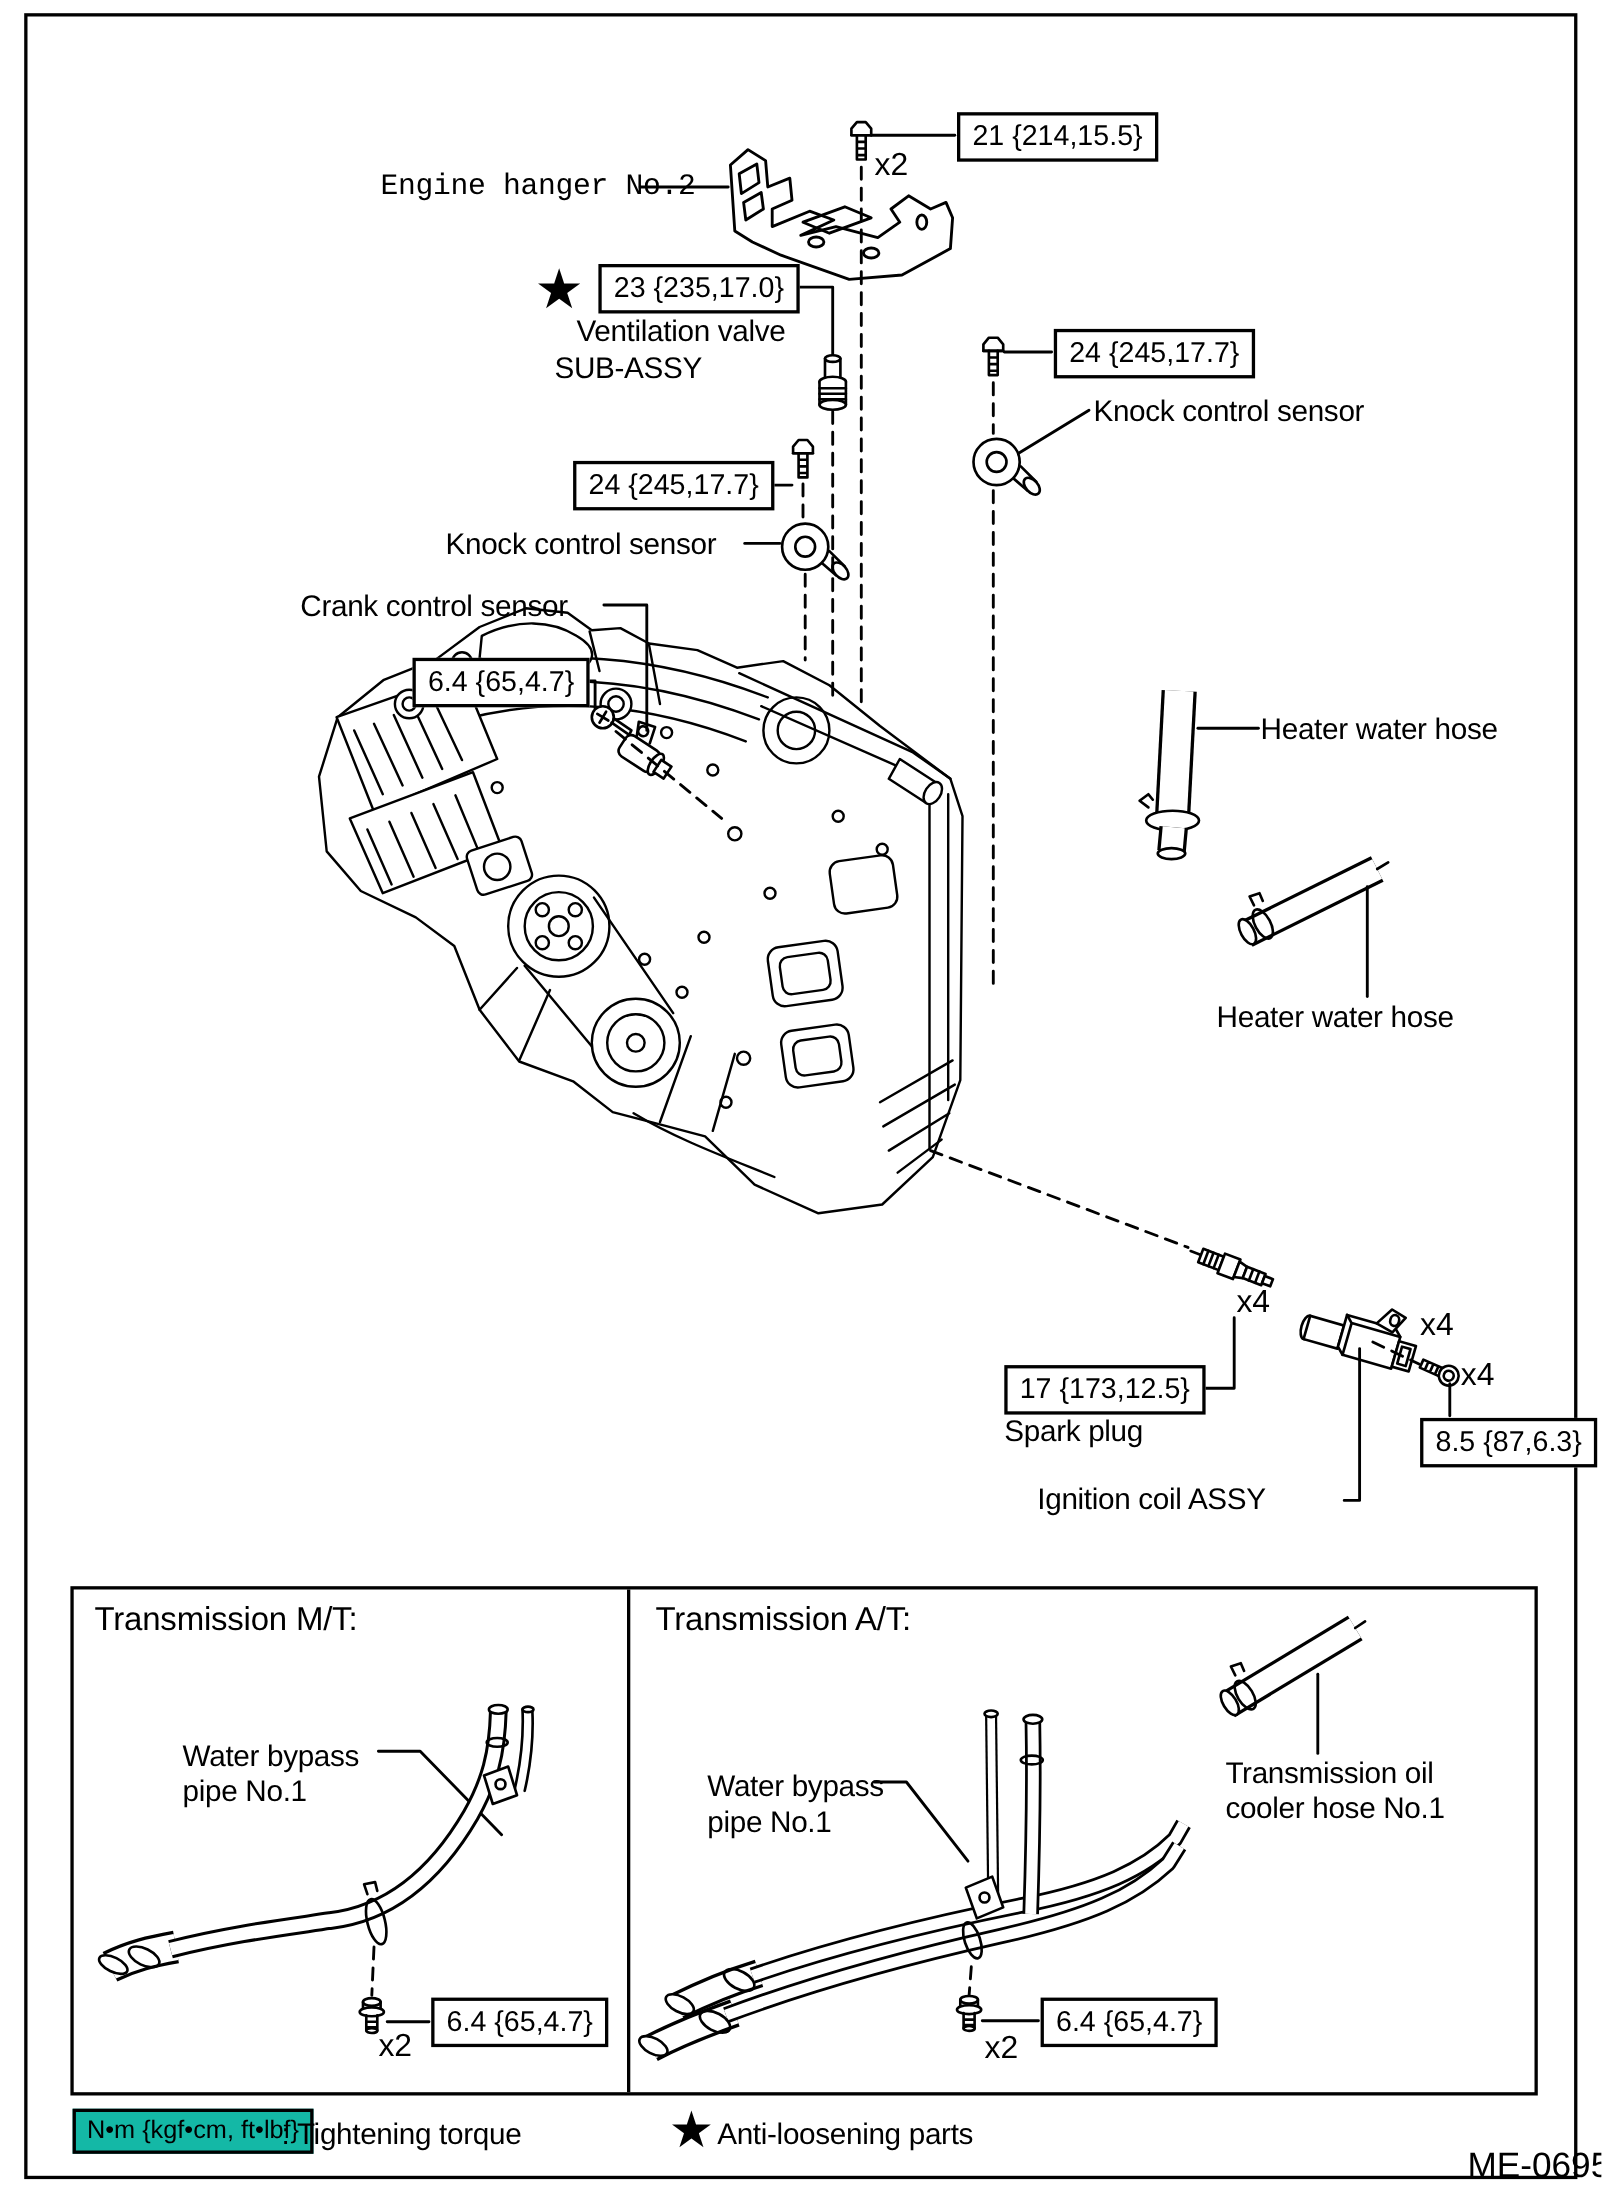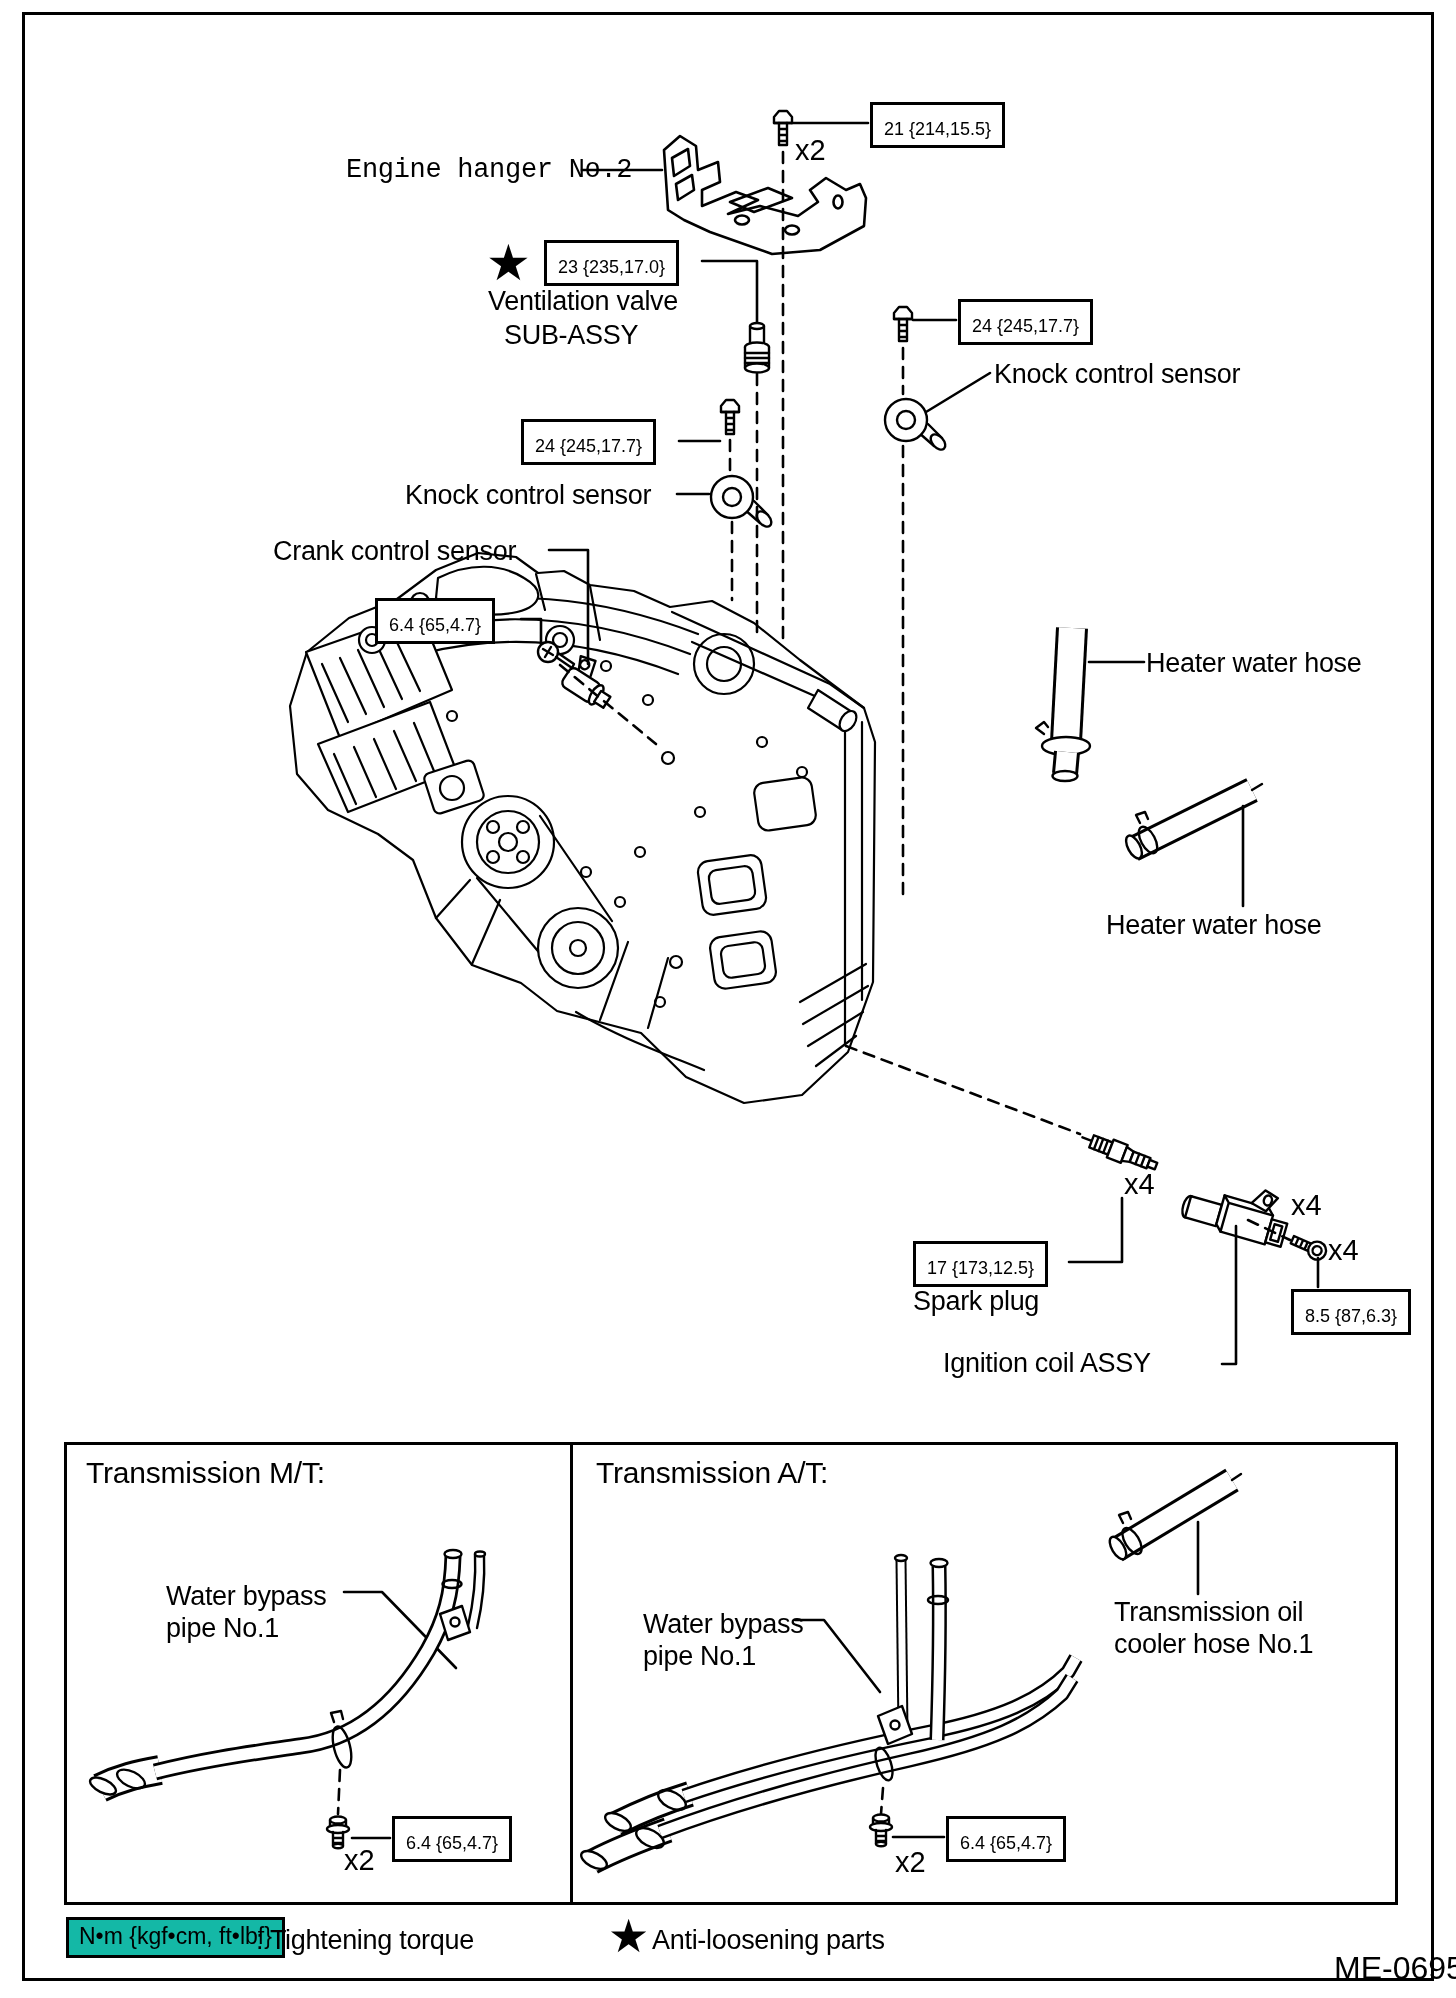--- a/index.html
+++ b/index.html
@@ -8,22 +8,22 @@
     font-family:"Liberation Sans","DejaVu Sans",sans-serif; color:#000;
     overflow:hidden;
   }
   .frame { position:absolute; left:22px; top:12px; width:1406px; height:1963px;
            border:3px solid #000; }
   svg.art { position:absolute; left:0; top:0; }
   .lbl { position:absolute; font-size:27px; line-height:1.15; white-space:nowrap;
          letter-spacing:-0.3px; }
   .hdr { position:absolute; font-size:30px; white-space:nowrap; letter-spacing:-0.2px; }
   .cnt { position:absolute; font-size:29px; white-space:nowrap; }
-  .tq  { position:absolute; border:3px solid #000; background:#fff; padding:14px 11px 5px;
-         font-size:18px; white-space:nowrap; }
+  .tq  { position:absolute; border:3px solid #000; background:#fff; padding:3px 11px 5px;
+         font-size:26px; white-space:nowrap; }
   .star { position:absolute; font-size:50px; line-height:1; }
   .panel { position:absolute; left:64px; top:1442px; width:1328px; height:457px;
            border:3px solid #000; }
   .vdiv { position:absolute; left:503px; top:0; width:3px; height:100%; background:#000; }
   .code { position:absolute; font-size:32px; white-space:nowrap; }
   .legendbox { position:absolute; border:3px solid #000; background:#14b8a6;
                padding:3px 10px 5px; font-size:23px; white-space:nowrap; }
 </style>
 </head>
 <body>
@@ -283,21 +283,21 @@
       <path d="M 1232,1480 L 1241,1474" stroke-width="2.4"></path>
     </g>
   </svg>
 
   <div class="lbl" style="left:346px; top:155px;font-family:Liberation Mono, monospace;">Engine hanger No.2</div>
   <div class="cnt" style="left:795px; top:134px;">x2</div>
   <div class="tq" style="left:870px; top:102px;">21 {214,15.5}</div>
 
   <div class="star" style="left:486px; top:238px;">★</div>
   <div class="tq" style="left:544px; top:240px;">23 {235,17.0}</div>
-  <div class="lbl" style="left:488px; top:286px;">Ventilation valve</div>
+  <div class="lbl" style="left:524px; top:286px;">Ventilation valve</div>
   <div class="lbl" style="left:504px; top:320px;">SUB-ASSY</div>
 
   <div class="tq" style="left:958px; top:299px;">24 {245,17.7}</div>
   <div class="lbl" style="left:994px; top:359px;">Knock control sensor</div>
 
   <div class="tq" style="left:521px; top:419px;">24 {245,17.7}</div>
   <div class="lbl" style="left:405px; top:480px;">Knock control sensor</div>
 
   <div class="lbl" style="left:273px; top:536px;">Crank control sensor</div>
   <div class="tq" style="left:375px; top:598px;">6.4 {65,4.7}</div>

